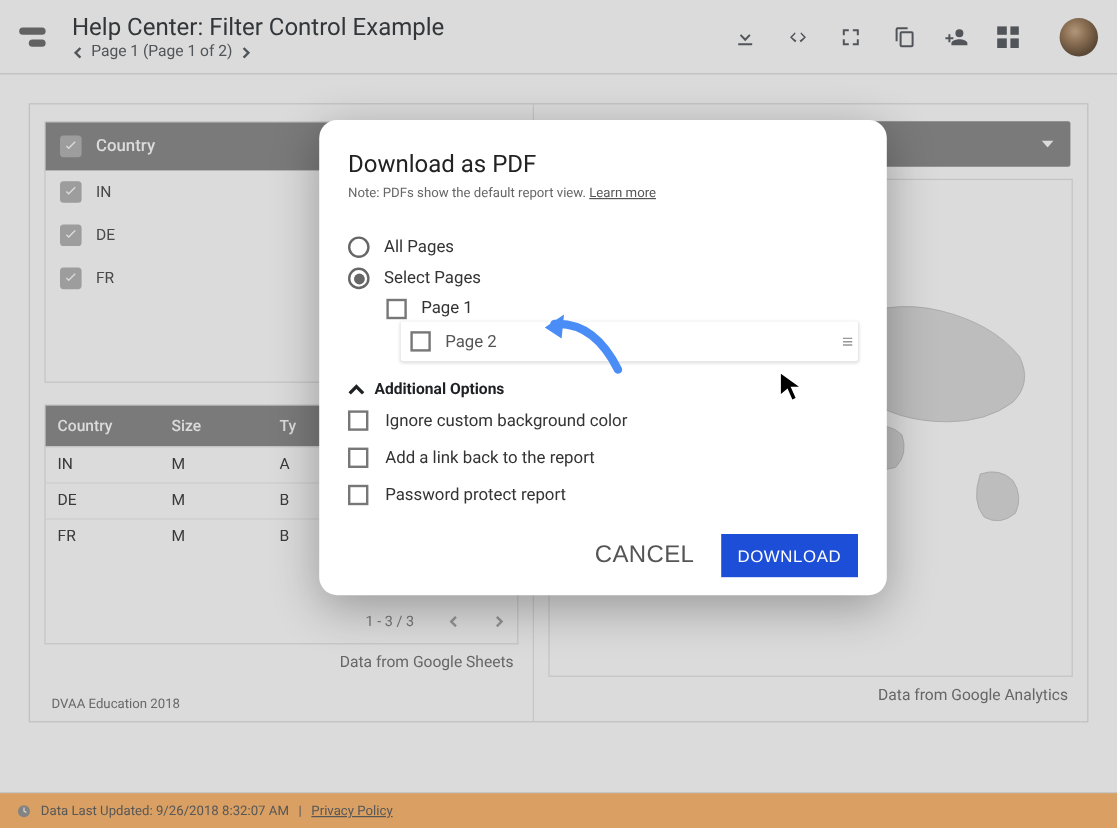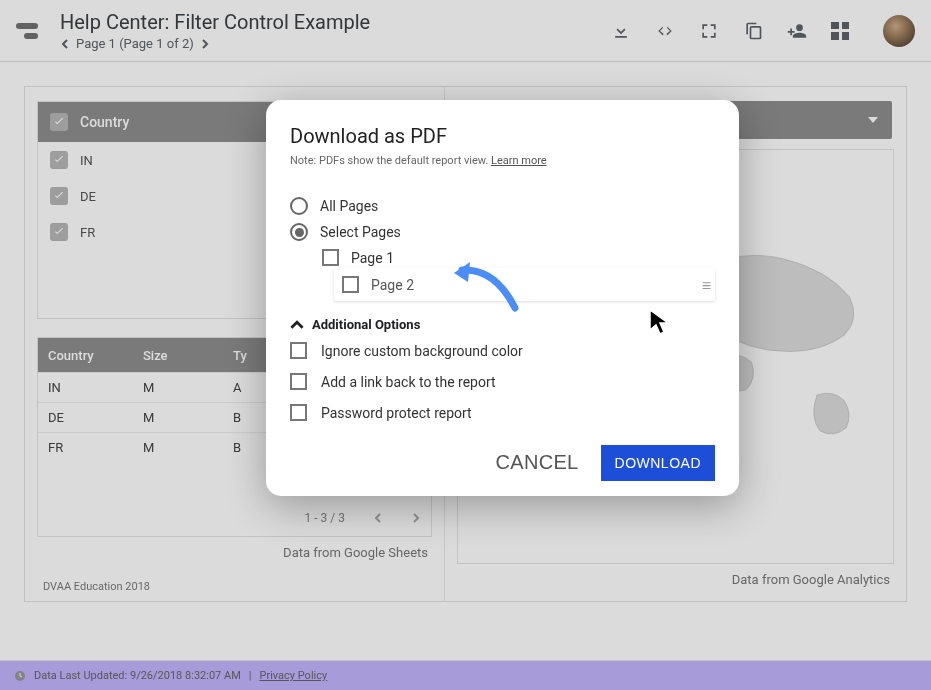--- a/index.html
+++ b/index.html
@@ -42,32 +42,32 @@
   .tfoot { margin-top:auto; height:36px; display:flex; align-items:center; justify-content:flex-end; color:#888; font-size:12px; padding-right:10px; gap:28px;}
   
   .caption { text-align:right; font-size:13px; color:#777; padding:8px 4px 2px; }
   .footer-note { font-size:11px; color:#7a7a7a; padding:18px 6px 2px;}
   
   .right-bar { background:#8f8f8f; height:38px; border-radius:2px; margin:2px 2px 10px; display:flex; align-items:center; justify-content:flex-end; padding-right:14px; color:#fff;}
   .map-box { border:1px solid #e4e4e4; flex:1; display:flex; align-items:center; justify-content:center; overflow:hidden; position:relative;}
   .map-box svg { width:100%; height:auto; }
   .map-foot { position:absolute; bottom:4px; left:8px; font-size:11px; color:#888; }
 
-  .status-bar { position:absolute; bottom:0; left:0; right:0; height:30px; border-top:1px solid #e6e6e6; background:#c4b5fd; display:flex; align-items:center; padding:0 14px; font-size:11px; color:#666; gap:8px;}
+  .status-bar { position:absolute; bottom:0; left:0; right:0; height:30px; border-top:1px solid #e6e6e6; background:#fdba74; display:flex; align-items:center; padding:0 14px; font-size:11px; color:#666; gap:8px;}
   .status-bar a { color:#666; text-decoration:underline; }
 
   
   .dialog { position:absolute; z-index:20; left:266px; top:100px; width:473px; background:#fff; border-radius:15px; box-shadow:0 10px 40px rgba(0,0,0,0.3); padding:24px 24px 14px;}
   .dlg-title { font-size:20px; color:#222; margin-bottom:6px; }
   .dlg-note { font-size:11px; color:#666; margin-bottom:30px;}
   .dlg-note a { color:#555; text-decoration:underline;}
   .radio-row { display:flex; align-items:center; gap:12px; font-size:14px; color:#333; margin:8px 0;}
   .radio { width:18px; height:18px; border:2px solid #666; border-radius:50%; display:inline-flex; align-items:center; justify-content:center;}
   .radio.sel::after{ content:''; width:9px; height:9px; background:#666; border-radius:50%;}
-  .page-opt { margin-left:32px; display:flex; align-items:center; gap:12px; font-size:14px; color:#333; margin-top:8px;}
+  .page-opt { margin-left:32px; display:flex; align-items:flex-start; gap:12px; font-size:14px; color:#333; margin-top:8px;}
   .page-opt2 { margin-left:44px; display:flex; align-items:center; gap:12px; font-size:14px; color:#555; background:#fff; padding:8px 8px; position:relative; box-shadow:0 1px 3px rgba(0,0,0,0.15); border-radius:2px; margin-top:2px;}
   .sq { width:17px; height:17px; border:2px solid #777;}
   .section-header { display:flex; align-items:center; gap:8px; font-size:13px; font-weight:700; color:#202124; margin:16px 0 10px;}
   .opt-row { margin-left:30px; display:flex; align-items:center; gap:14px; font-size:14px; color:#333; margin:8px 0 14px;}
   .dlg-actions { display:flex; justify-content:flex-end; gap:16px; align-items:center; margin-top:22px;}
   .btn-flat { font-size:20px; color:#555; font-weight:500; letter-spacing:0.3px; background:none; border:none; cursor:pointer; padding:8px 6px;}
   .btn-primary { font-size:14px; color:#fff; background:#1d4ed8; border:none; padding:10px 14px; font-weight:400; letter-spacing:0.5px; cursor:pointer;}
   
   .arrow-annot { position:absolute; z-index:25; left:450px; top:258px; }
   .cursor-annot { position:absolute; z-index:26; left:648px; top:308px; }

